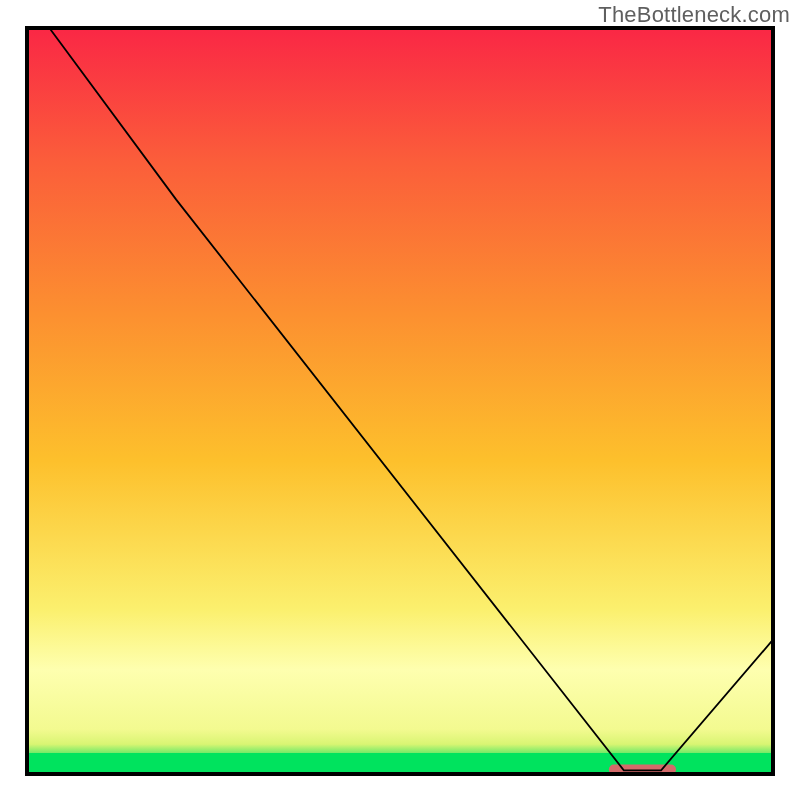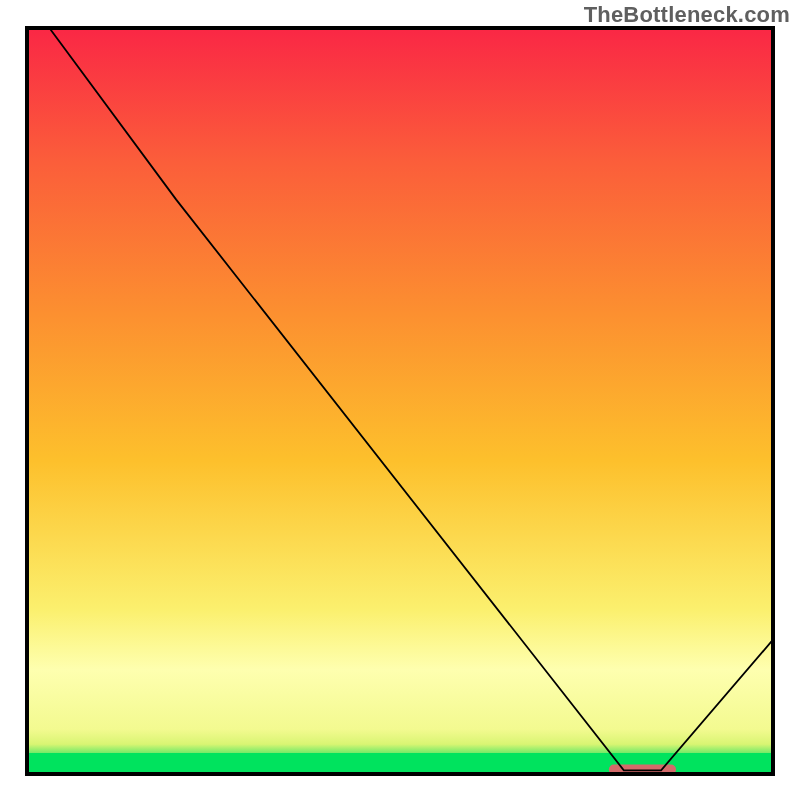--- a/index.html
+++ b/index.html
@@ -14,21 +14,21 @@
   #chart-container {
     position: relative;
     width: 800px;
     height: 800px;
   }
   #attribution {
     position: absolute;
     top: 2px;
     right: 10px;
     font-size: 22px;
-    font-weight: 700;
+    font-weight: 400;
     color: #5f5f5f;
     letter-spacing: 0.2px;
   }
   svg {
     display: block;
   }
 </style>
 </head>
 <body>
 

